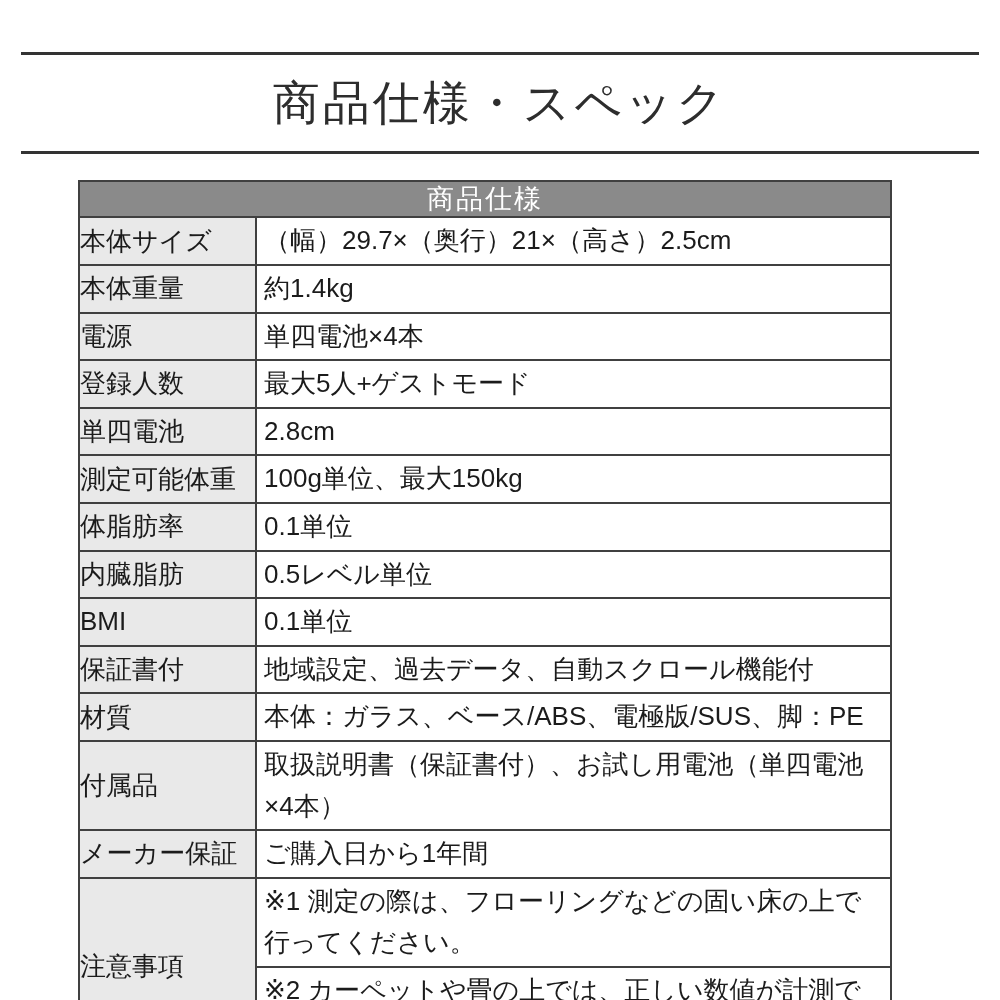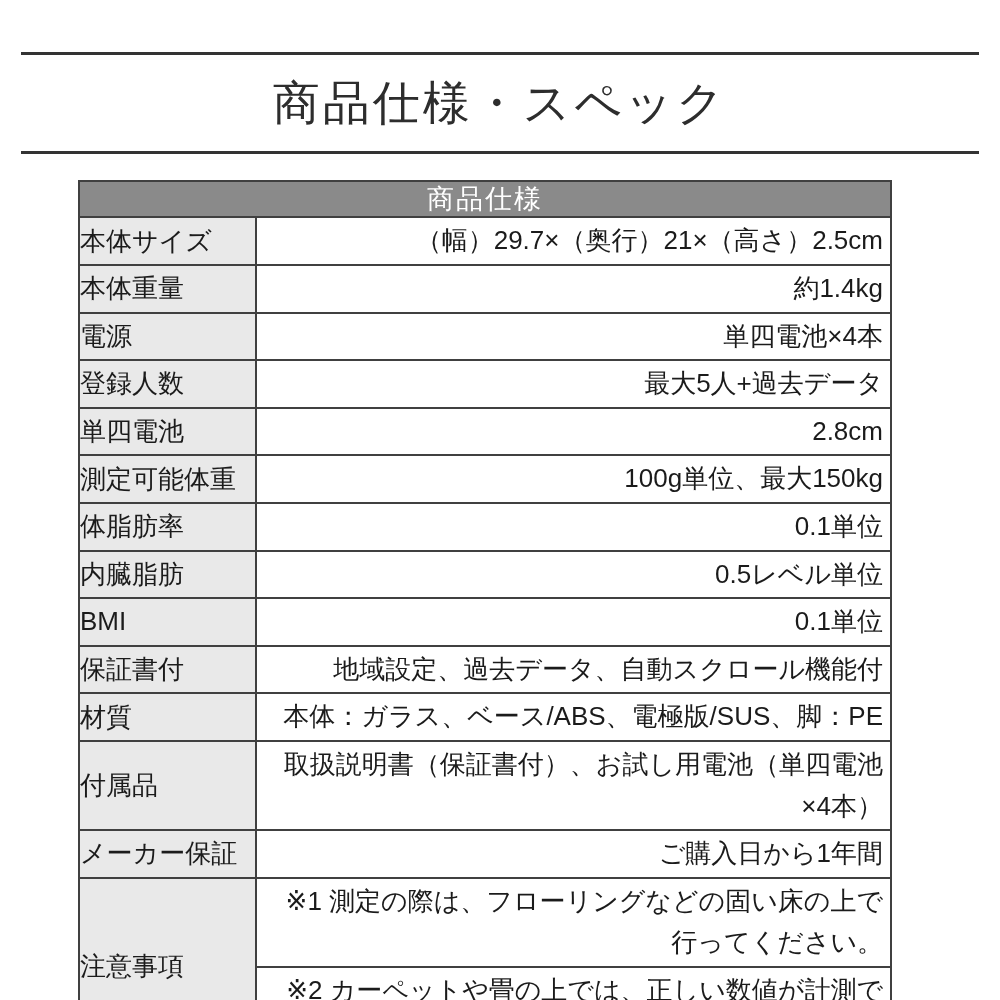--- a/index.html
+++ b/index.html
@@ -59,21 +59,20 @@
     text-align: left;
     padding: 2px 0;
     height: 42px;
     line-height: 1.35;
   }
   tbody td.value-cell {
     background: #ffffff;
     padding: 2px 7px;
     height: 42px;
     line-height: 1.6;
-    text-align: right;
   }
 </style>
 </head>
 <body>
 
 <div class="page">
 
   <div class="rule rule-top"></div>
 
   <div class="title-wrap">
@@ -100,21 +99,21 @@
       <tr>
         <th class="label-cell">本体重量</th>
         <td class="value-cell">約1.4kg</td>
       </tr>
       <tr>
         <th class="label-cell">電源</th>
         <td class="value-cell">単四電池×4本</td>
       </tr>
       <tr>
         <th class="label-cell">登録人数</th>
-        <td class="value-cell">最大5人+過去データ</td>
+        <td class="value-cell">最大5人+ゲストモード</td>
       </tr>
       <tr>
         <th class="label-cell">単四電池</th>
         <td class="value-cell">2.8cm</td>
       </tr>
       <tr>
         <th class="label-cell">測定可能体重</th>
         <td class="value-cell">100g単位、最大150kg</td>
       </tr>
       <tr>

